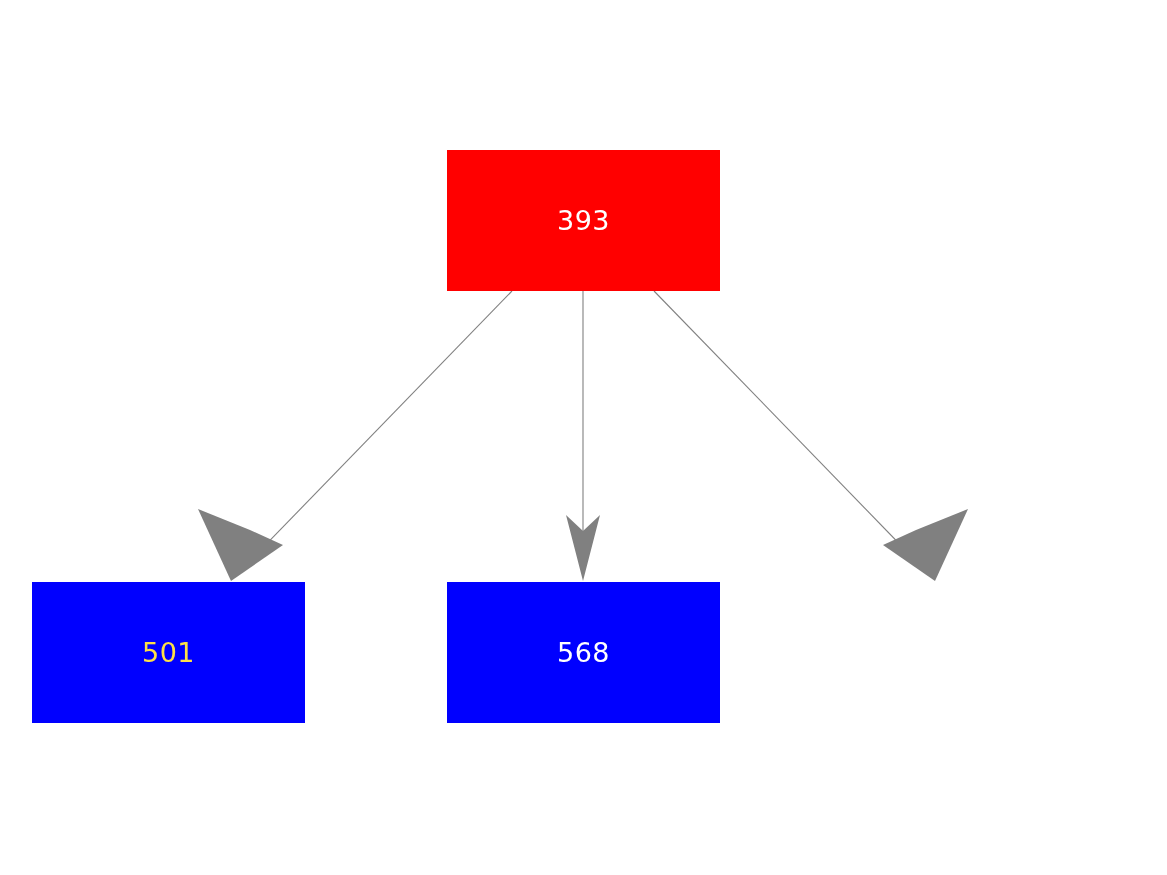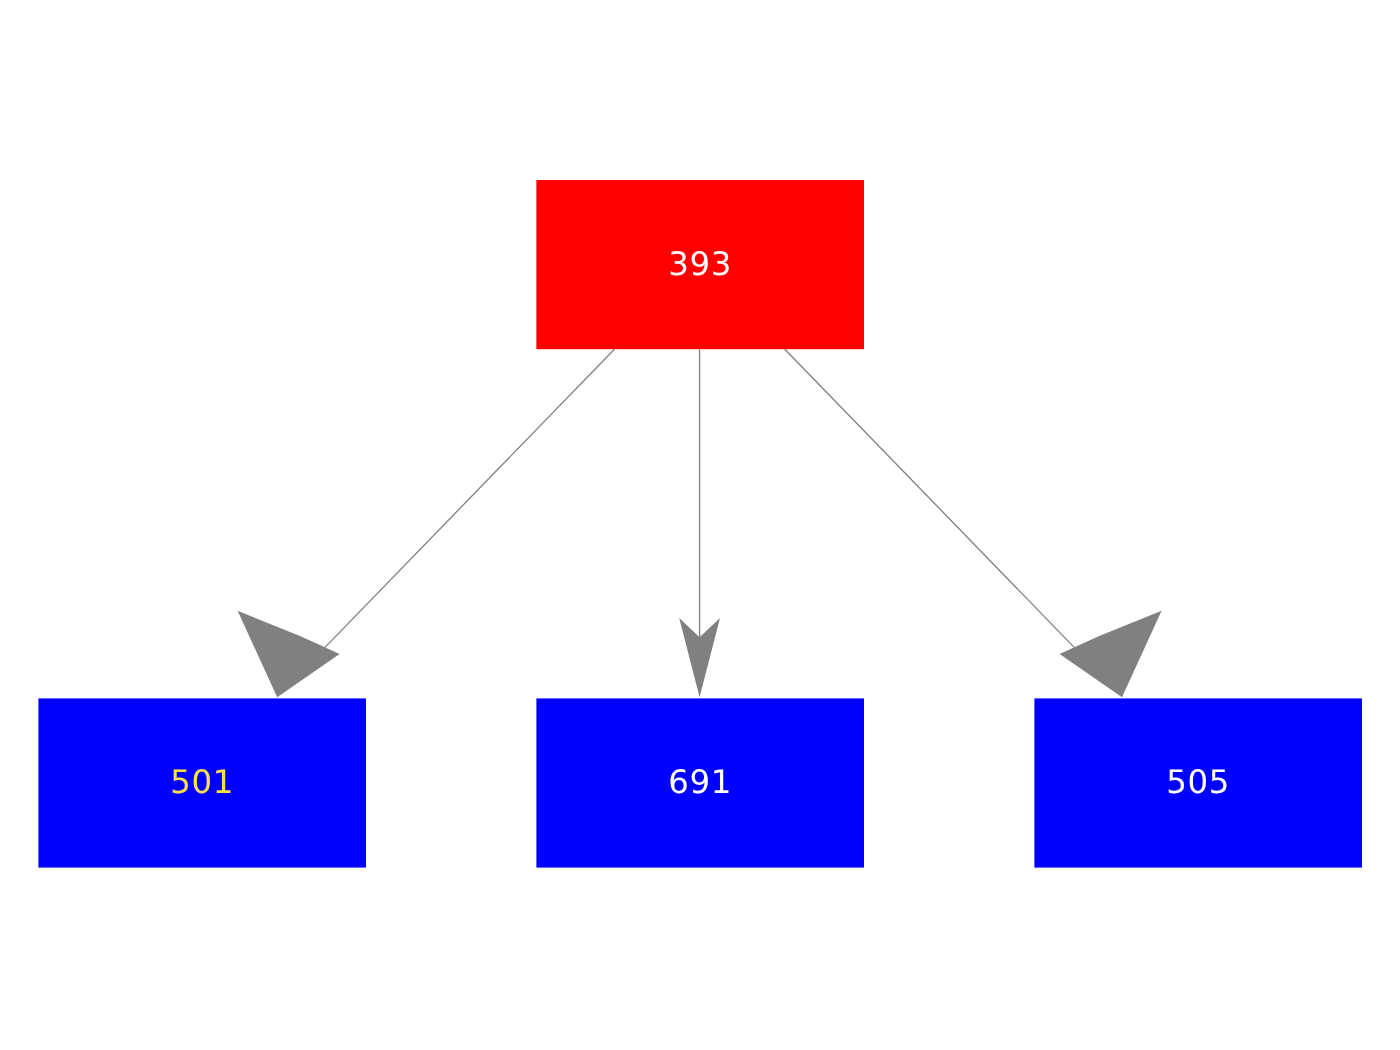--- a/index.html
+++ b/index.html
@@ -69,20 +69,17 @@
 
   <div class="graph-node" style="left: 447px; top: 150px; width: 273px; height: 141px; background: rgb(255, 0, 0); color: rgb(255, 255, 255);">
     <span class="node-label">393</span>
   </div>
 
   <div class="graph-node" style="left: 32px; top: 582px; width: 273px; height: 141px; background: rgb(0, 0, 255); color: #fde047;">
     <span class="node-label">501</span>
   </div>
 
   <div class="graph-node" style="left: 447px; top: 582px; width: 273px; height: 141px; background: rgb(0, 0, 255); color: rgb(255, 255, 255);">
-    <span class="node-label">691</span>
+    <span class="node-label">568</span>
   </div>
 
-  <div class="graph-node" style="left: 862px; top: 582px; width: 273px; height: 141px; background: rgb(0, 0, 255); color: rgb(255, 255, 255);">
-    <span class="node-label">505</span>
-  </div>
 
 </div>
 
 </body></html>

